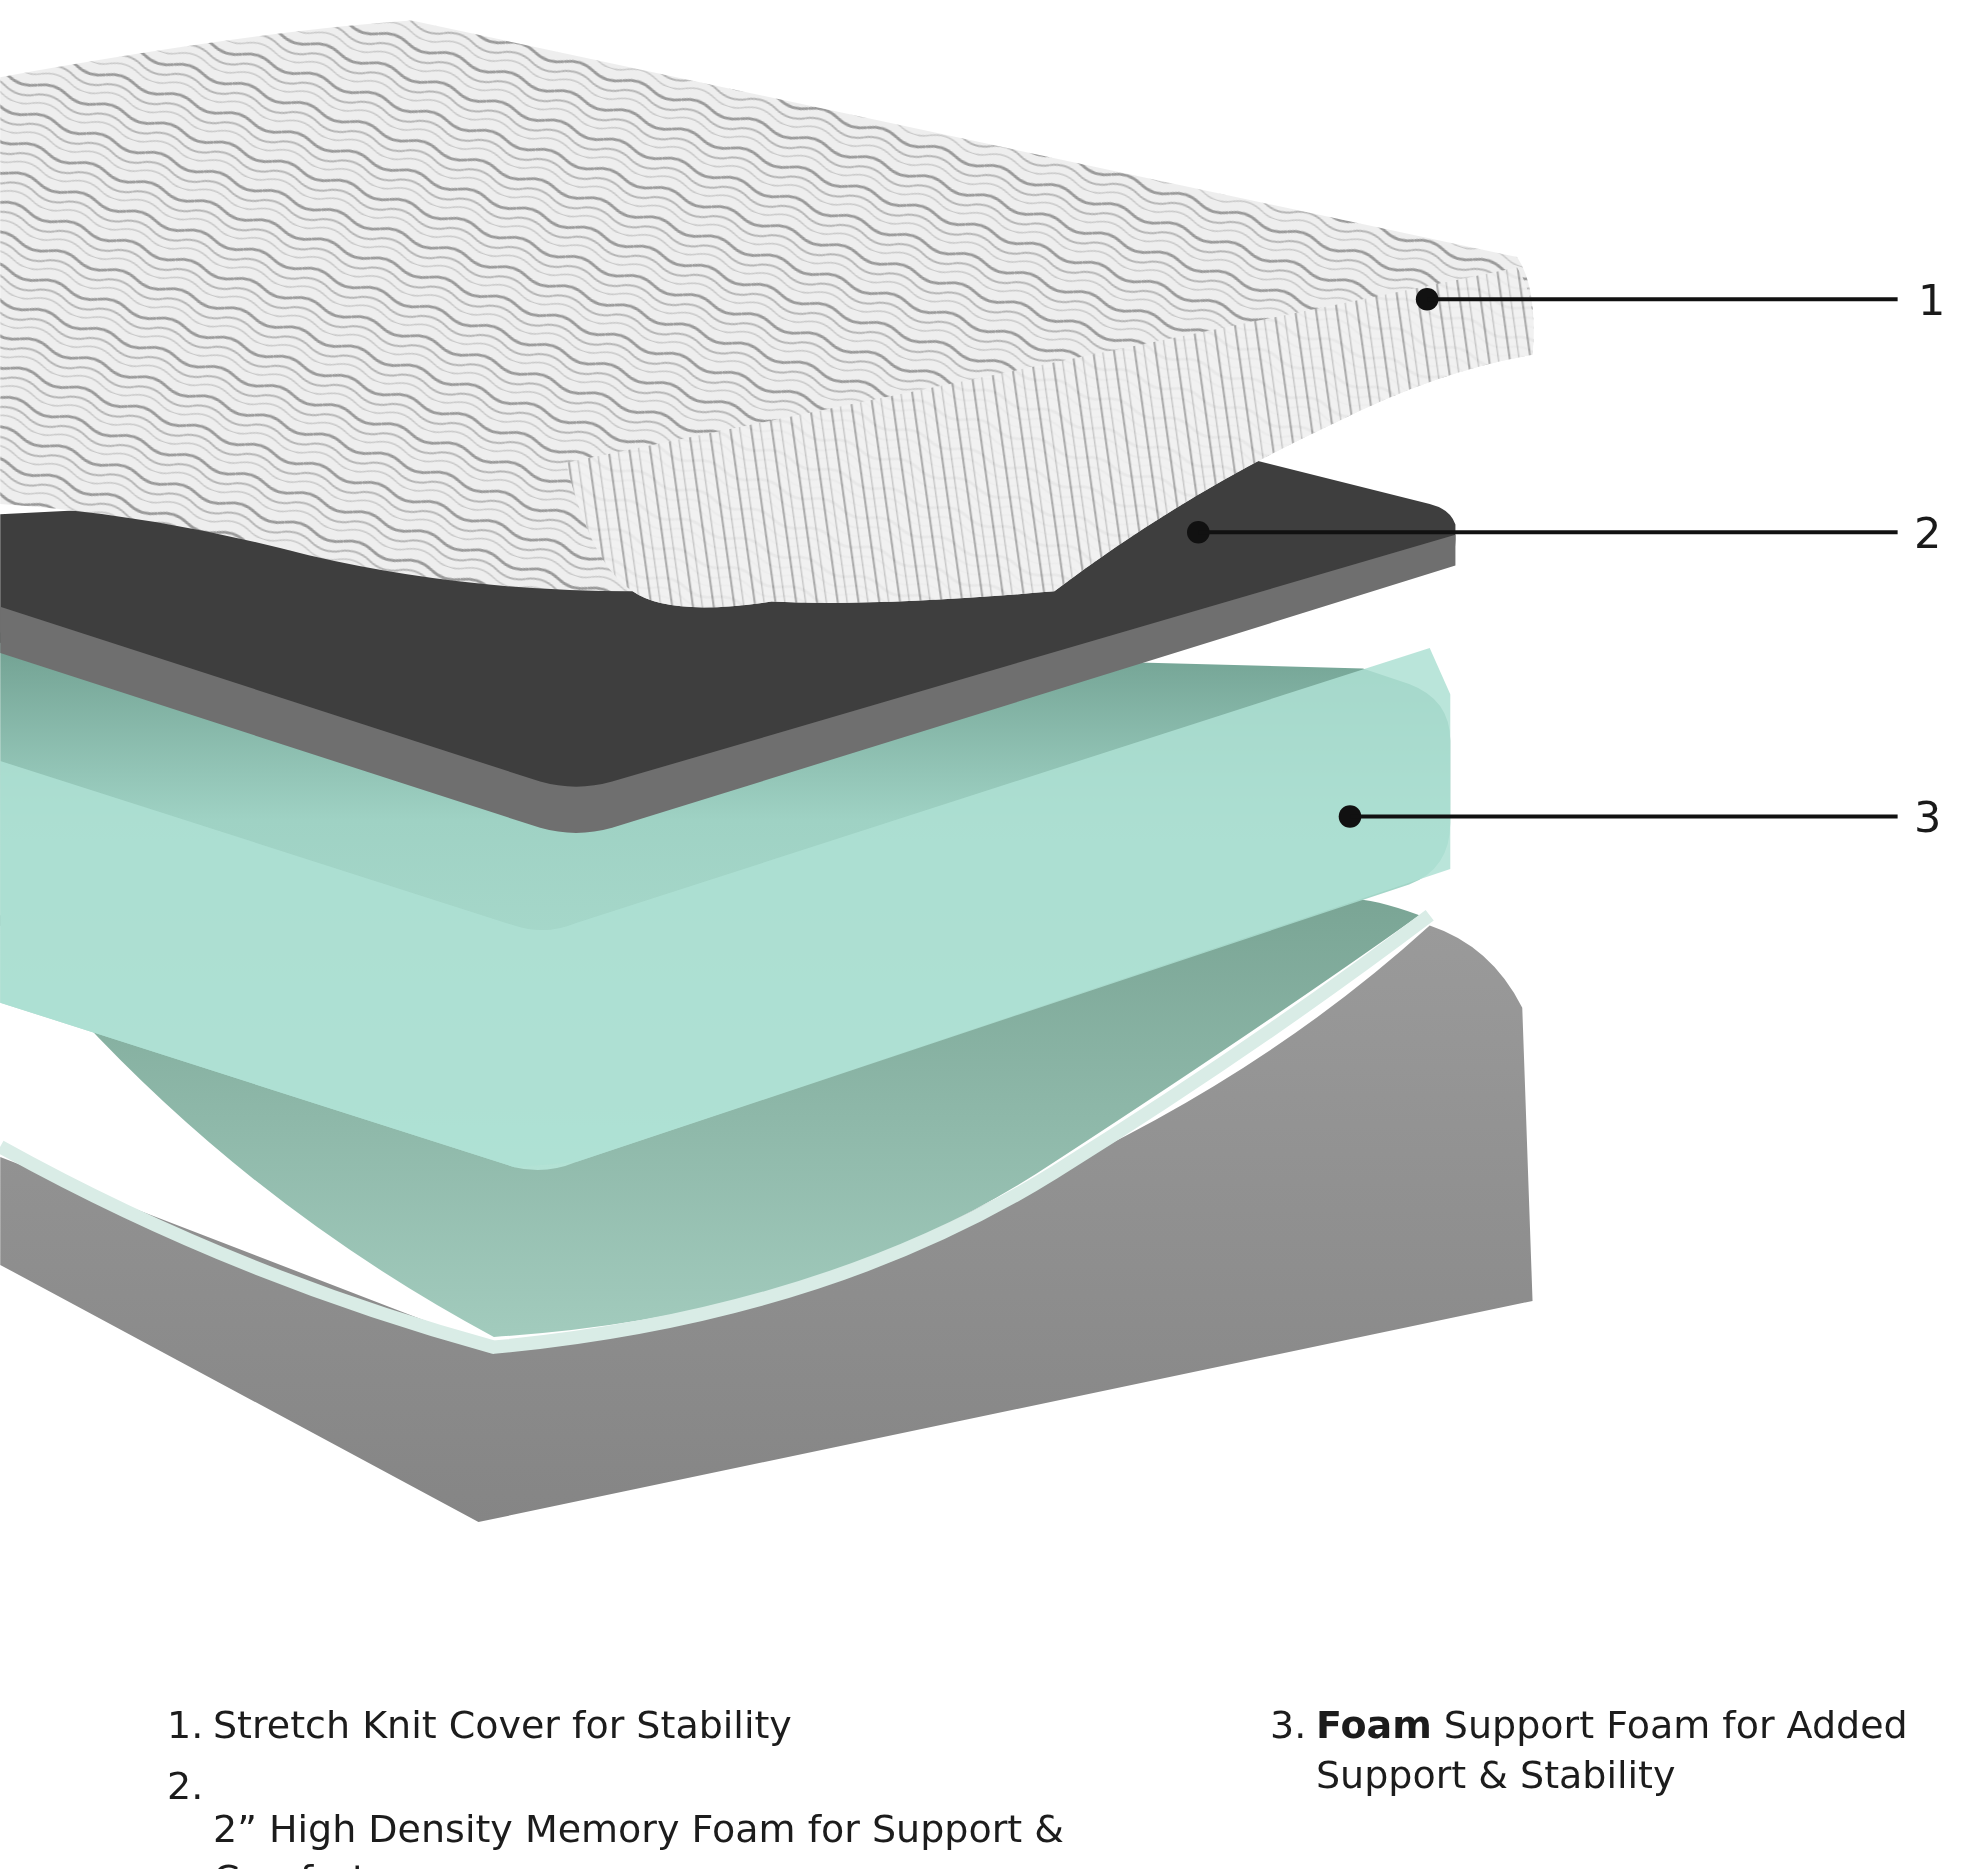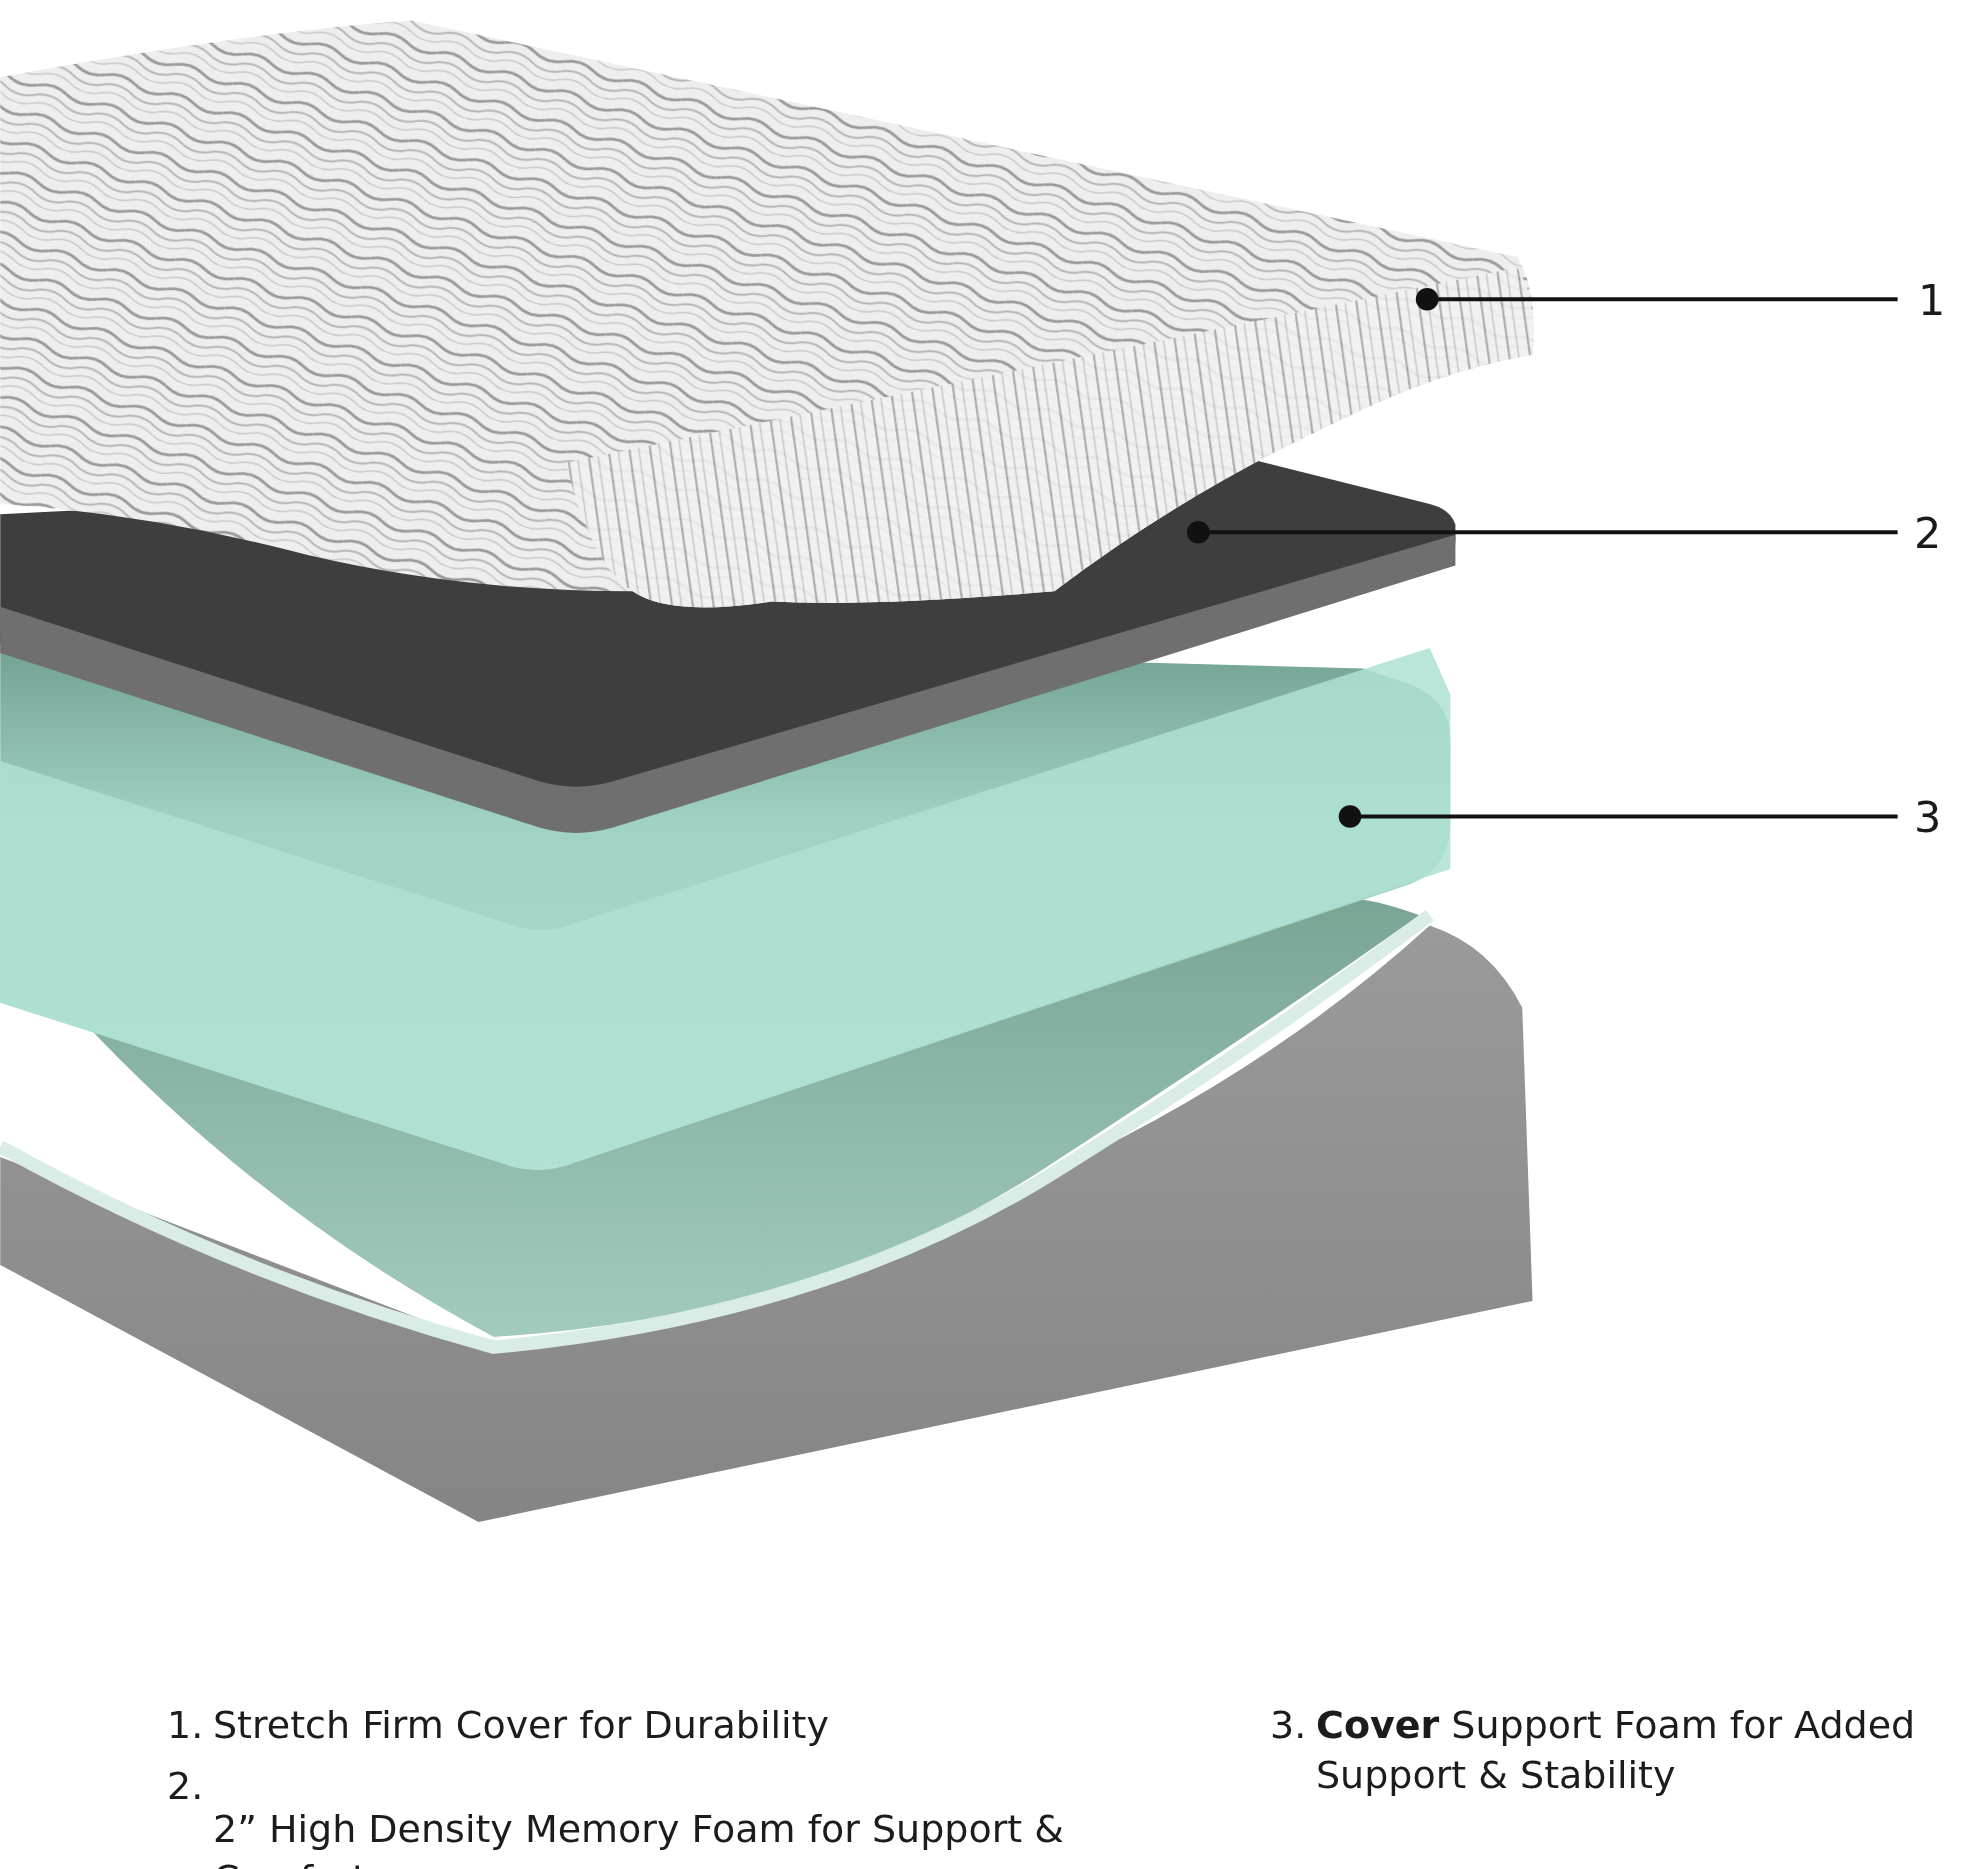--- a/index.html
+++ b/index.html
@@ -79,27 +79,27 @@
   </g>
 </svg>
 
 <div class="callout-num" style="left:1918px; top:279px;">1</div>
 <div class="callout-num" style="left:1914px; top:512px;">2</div>
 <div class="callout-num" style="left:1914px; top:796px;">3</div>
 
 <div class="legend" style="left:167px; top:1700px; width:952px;">
   <div class="legend-item" style="margin-bottom:11.3px;">
     <span class="num">1.</span>
-    <span class="txt">Stretch Firm Cover for Durability</span>
+    <span class="txt">Stretch Knit Cover for Stability</span>
   </div>
   <div class="legend-item">
     <span class="num">2.</span>
     <span class="txt" style="width:885px;margin-top:43px;">2” High Density Memory Foam for Support &amp; Comfort</span>
   </div>
 </div>
 
 <div class="legend" style="left:1270px; top:1700px; width:684px;">
   <div class="legend-item">
     <span class="num">3.</span>
-    <span class="txt" style="width:638px;"><span class="bold">Cover</span><span> Support Foam for Added Support &amp; Stability</span></span>
+    <span class="txt" style="width:638px;"><span class="bold">Foam</span><span> Support Foam for Added Support &amp; Stability</span></span>
   </div>
 </div>
 
 
 </body></html>

